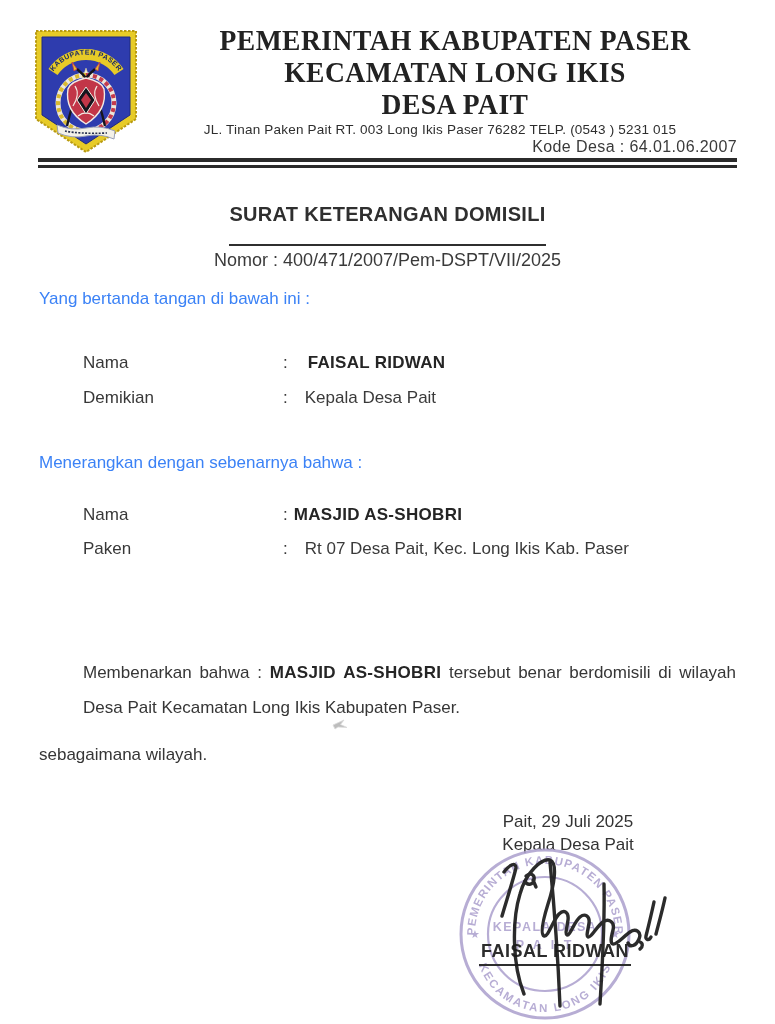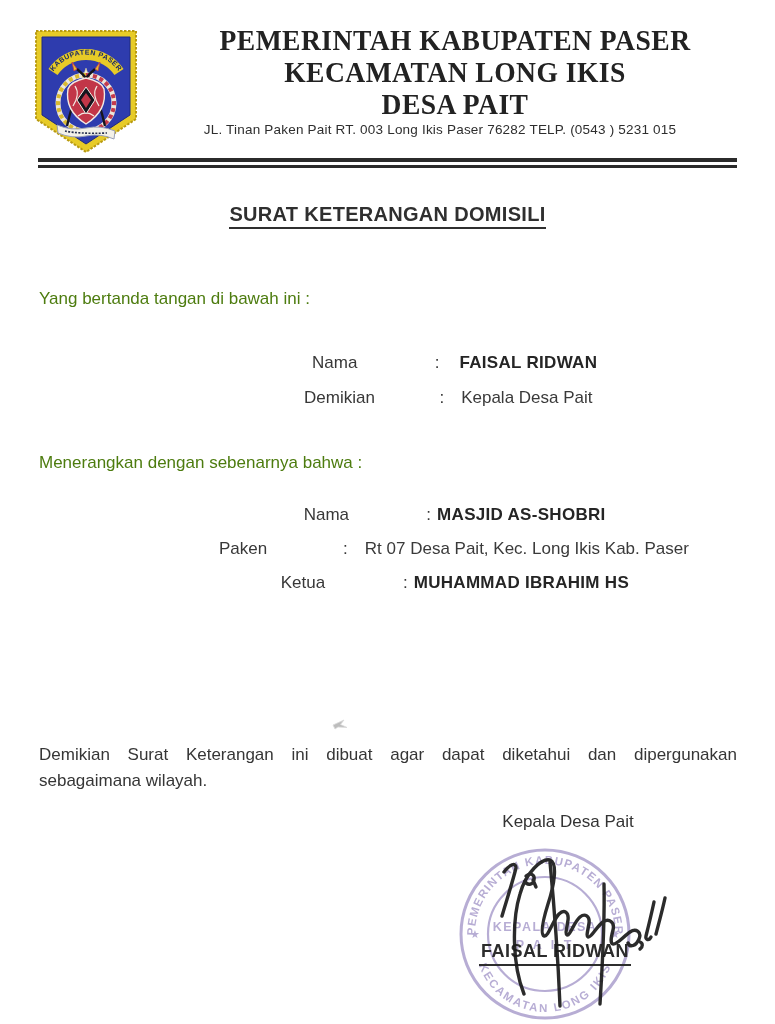--- a/index.html
+++ b/index.html
@@ -15,27 +15,27 @@
       transform:scaleX(.95);transform-origin:50% 0;}
   .lh-line{font-size:29px;line-height:32px;letter-spacing:.5px;white-space:nowrap;}
   .addr{position:absolute;left:150px;top:122px;width:580px;text-align:center;
       font-size:13.5px;font-weight:normal;color:#2e2e2e;letter-spacing:.2px;}
   .kode{position:absolute;right:38px;top:138px;font-size:16px;color:#3a3a3a;letter-spacing:.4px;}
   .rule{position:absolute;left:38px;right:38px;top:158px;height:3px;
       border-top:4px solid #2b2b2b;border-bottom:3px solid #2b2b2b;}
   
   .title-wrap{position:absolute;left:0;top:203px;width:775px;text-align:center;}
   .doc-title{display:inline-block;font-size:20px;font-weight:bold;color:#2f2f2f;
-      letter-spacing:.3px;border-bottom:2.5px solid #2f2f2f;padding-bottom:1px;}
+      letter-spacing:.3px;border-bottom:2.5px solid #2f2f2f;padding-bottom:18px;}
   .doc-number{font-size:18px;margin-top:4px;color:#3a3a3a;}
   
-  .intro{position:absolute;left:39px;font-size:17px;color:#4d7c0f;}
+  .intro{position:absolute;left:39px;font-size:17px;color:#3b82f6;}
   .pos-intro1{top:289px;}
   .pos-intro2{top:453px;}
-  .rows{position:absolute;left:83px;right:26px;text-align:center;}
+  .rows{position:absolute;left:83px;right:26px;}
   .pos-rows1{top:345px;}
   .pos-rows2{top:498px;}
   .row{height:35px;line-height:35px;font-size:17px;white-space:nowrap;}
   .pos-rows2 .row{height:34px;line-height:34px;}
   .lbl{display:inline-block;width:200px;}
   .val{color:#3a3a3a;}
   .gap-sm{padding-left:6px;}
   .gap-md{padding-left:17px;}
   .gap-lg{padding-left:20px;}
   .bname{font-weight:bold;color:#252525;letter-spacing:.3px;}
@@ -82,54 +82,59 @@
       <path d="M34,103 Q48,106 76,105" fill="none" stroke="#27304f" stroke-width="1.6" stroke-dasharray="2,1.4"></path>
     </svg>
   </div>
 
   <div class="lh">
     <div class="lh-line">PEMERINTAH KABUPATEN PASER</div>
     <div class="lh-line">KECAMATAN LONG IKIS</div>
     <div class="lh-line">DESA PAIT</div>
   </div>
   <div class="addr">JL. Tinan Paken Pait RT. 003 Long Ikis Paser 76282 TELP. (0543 ) 5231 015</div>
+  <div class="kode">Kode Desa : 64.01.06.2007</div>
   <div class="rule"></div>
 
   <div class="title-wrap">
     <span class="doc-title">SURAT KETERANGAN DOMISILI</span>
+    <div class="doc-number">Nomor : 400/471/2007/Pem-DSPT/VII/2025</div>
   </div>
 
   <div class="intro pos-intro1">Yang bertanda tangan di bawah ini :</div>
 
   <div class="rows pos-rows1">
     <div class="row"><span class="lbl">Nama</span><span>:</span><span class="val bname gap-lg">FAISAL RIDWAN</span></div>
     <div class="row"><span class="lbl">Demikian</span><span>:</span><span class="val gap-md">Kepala Desa Pait</span></div>
   </div>
 
   <div class="intro pos-intro2">Menerangkan dengan sebenarnya bahwa :</div>
 
   <div class="rows pos-rows2">
     <div class="row"><span class="lbl">Nama</span><span>:</span><span class="val bname gap-sm">MASJID AS-SHOBRI</span></div>
     <div class="row"><span class="lbl">Paken</span><span>:</span><span class="val gap-md">Rt 07 Desa Pait, Kec. Long Ikis Kab. Paser</span></div>
-    <div class="row"><span class="lbl">Ketua</span><span>:</span><span class="val bname gap-sm">MUHAMMAD IBRAHIM HS</span></div>
   </div>
 
+  <div class="para1">
+    <div class="just"><span>Membenarkan bahwa : </span><b class="bname">MASJID AS-SHOBRI</b><span> tersebut benar berdomisili di wilayah</span></div>
+    <div>Desa Pait Kecamatan Long Ikis Kabupaten Paser.</div>
+  </div>
 
   <div class="cursor-artifact">
     <svg viewBox="0 0 18 13" width="18" height="13">
       <path d="M1,7 L12,2 L8.5,6.5 L15,9.5 L6,9 L3,11 Z" fill="#9b9b9b" stroke="#c7c7c7" stroke-width="0.8"></path>
     </svg>
   </div>
 
   <div class="para2">
-    <div class="just">Demikian Surat Keterangan ini dibuat agar dapat diketahui dan dipergunakan</div>
     <div>sebagaimana wilayah.</div>
   </div>
 
   <div class="sig-head">
+    <div>Pait, 29 Juli 2025</div>
     <div>Kepala Desa Pait</div>
   </div>
 
   <div class="stamp">
     <svg viewBox="-89 -89 178 178" width="178" height="178">
       <g fill="#ab9fcd" stroke="#ab9fcd" font-family="Liberation Sans,sans-serif">
         <circle cx="0" cy="0" r="84" fill="none" stroke-width="3"></circle>
         <circle cx="0" cy="0" r="57" fill="none" stroke-width="2.2"></circle>
         <path id="st-top" d="M -70,0 A 70,70 0 0 1 70,0" fill="none" stroke="none"></path>
         <path id="st-bot" d="M -70,8 A 70,70 0 0 0 70,8" fill="none" stroke="none"></path>

